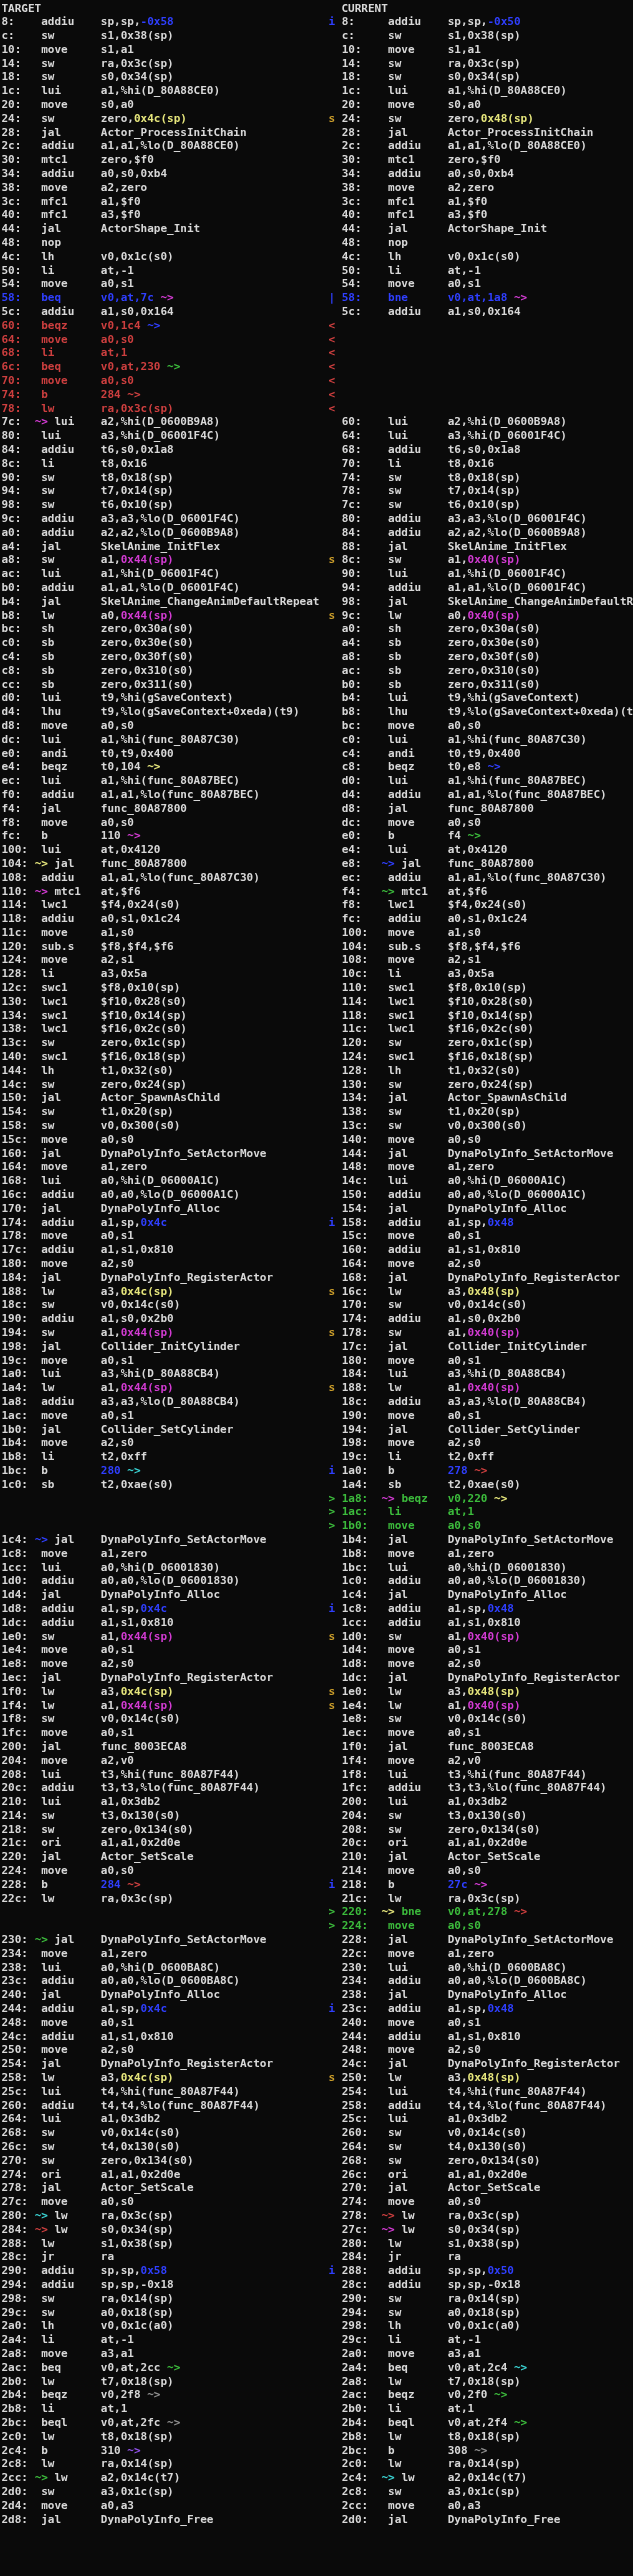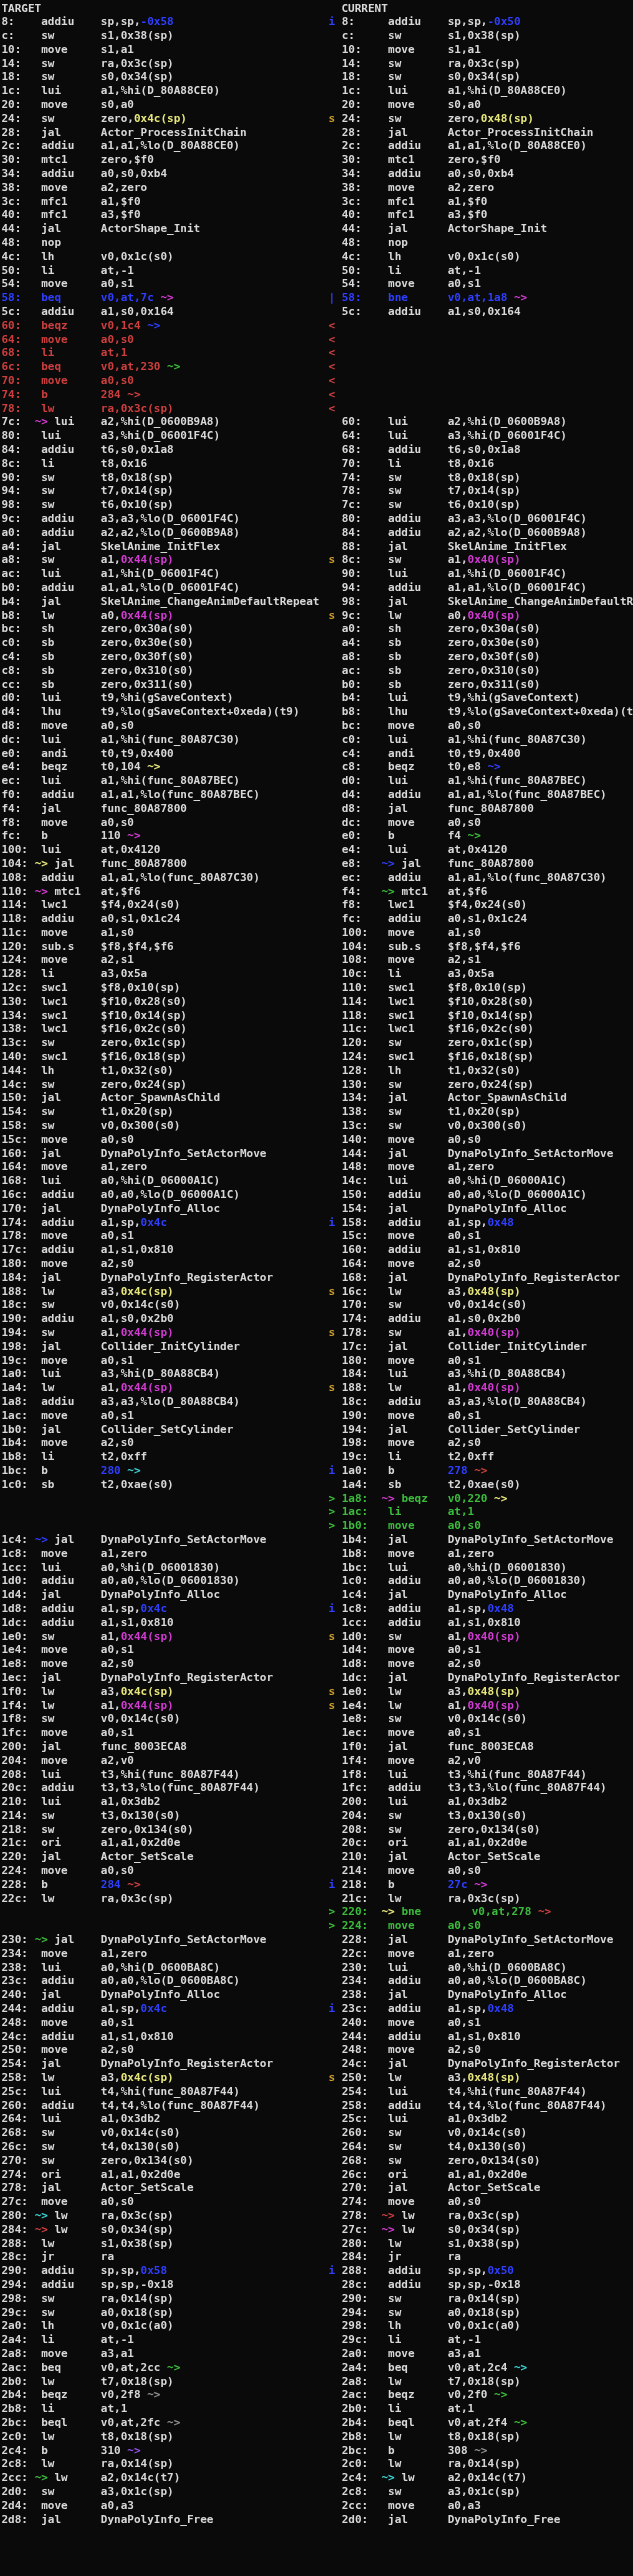--- a/index.html
+++ b/index.html
@@ -150,21 +150,21 @@
       <div class="row"><div class="cl"><span>208:  </span><span>lui      </span><span>t3,%hi(func_80A87F44)</span></div><div class="cr"><span>  </span><span>1f8:   </span><span>lui      </span><span>t3,%hi(func_80A87F44)</span></div></div>
       <div class="row"><div class="cl"><span>20c:  </span><span>addiu    </span><span>t3,t3,%lo(func_80A87F44)</span></div><div class="cr"><span>  </span><span>1fc:   </span><span>addiu    </span><span>t3,t3,%lo(func_80A87F44)</span></div></div>
       <div class="row"><div class="cl"><span>210:  </span><span>lui      </span><span>a1,0x3db2</span></div><div class="cr"><span>  </span><span>200:   </span><span>lui      </span><span>a1,0x3db2</span></div></div>
       <div class="row"><div class="cl"><span>214:  </span><span>sw       </span><span>t3,0x130(s0)</span></div><div class="cr"><span>  </span><span>204:   </span><span>sw       </span><span>t3,0x130(s0)</span></div></div>
       <div class="row"><div class="cl"><span>218:  </span><span>sw       </span><span>zero,0x134(s0)</span></div><div class="cr"><span>  </span><span>208:   </span><span>sw       </span><span>zero,0x134(s0)</span></div></div>
       <div class="row"><div class="cl"><span>21c:  </span><span>ori      </span><span>a1,a1,0x2d0e</span></div><div class="cr"><span>  </span><span>20c:   </span><span>ori      </span><span>a1,a1,0x2d0e</span></div></div>
       <div class="row"><div class="cl"><span>220:  </span><span>jal      </span><span>Actor_SetScale</span></div><div class="cr"><span>  </span><span>210:   </span><span>jal      </span><span>Actor_SetScale</span></div></div>
       <div class="row"><div class="cl"><span>224:  </span><span>move     </span><span>a0,s0</span></div><div class="cr"><span>  </span><span>214:   </span><span>move     </span><span>a0,s0</span></div></div>
       <div class="row"><div class="cl"><span>228:  </span><span>b        </span><span style="color: rgb(47, 63, 255);">284</span><span> </span><span style="color: rgb(205, 63, 63);">~&gt;</span></div><div class="cr"><span style="color: rgb(47, 63, 255);">i </span><span>218:   </span><span>b        </span><span style="color: rgb(47, 63, 255);">27c</span><span> </span><span style="color: rgb(210, 59, 210);">~&gt;</span></div></div>
       <div class="row"><div class="cl"><span>22c:  </span><span>lw       </span><span>ra,0x3c(sp)</span></div><div class="cr"><span>  </span><span>21c:   </span><span>lw       </span><span>ra,0x3c(sp)</span></div></div>
-      <div class="row"><div class="cl"></div><div class="cr"><span style="color: rgb(60, 187, 60);">&gt; </span><span style="color: rgb(60, 187, 60);">220:  </span><span style="color: rgb(230, 230, 124);">~&gt; </span><span style="color: rgb(60, 187, 60);">bne    </span><span style="color: rgb(60, 187, 60); margin-left: 24px;">v0,at,278 </span><span style="color: rgb(205, 63, 63);">~&gt;</span></div></div>
+      <div class="row"><div class="cl"></div><div class="cr"><span style="color: rgb(60, 187, 60);">&gt; </span><span style="color: rgb(60, 187, 60);">220:  </span><span style="color: rgb(230, 230, 124);">~&gt; </span><span style="color: rgb(60, 187, 60);">bne    </span><span style="color: rgb(60, 187, 60);">v0,at,278 </span><span style="color: rgb(205, 63, 63);">~&gt;</span></div></div>
       <div class="row"><div class="cl"></div><div class="cr"><span style="color: rgb(60, 187, 60);">&gt; </span><span style="color: rgb(60, 187, 60);">224:   </span><span style="color: rgb(60, 187, 60);">move     </span><span style="color: rgb(60, 187, 60);">a0,s0</span></div></div>
       <div class="row"><div class="cl"><span>230: </span><span style="color: rgb(60, 187, 60);">~&gt; </span><span>jal    </span><span>DynaPolyInfo_SetActorMove</span></div><div class="cr"><span>  </span><span>228:   </span><span>jal      </span><span>DynaPolyInfo_SetActorMove</span></div></div>
       <div class="row"><div class="cl"><span>234:  </span><span>move     </span><span>a1,zero</span></div><div class="cr"><span>  </span><span>22c:   </span><span>move     </span><span>a1,zero</span></div></div>
       <div class="row"><div class="cl"><span>238:  </span><span>lui      </span><span>a0,%hi(D_0600BA8C)</span></div><div class="cr"><span>  </span><span>230:   </span><span>lui      </span><span>a0,%hi(D_0600BA8C)</span></div></div>
       <div class="row"><div class="cl"><span>23c:  </span><span>addiu    </span><span>a0,a0,%lo(D_0600BA8C)</span></div><div class="cr"><span>  </span><span>234:   </span><span>addiu    </span><span>a0,a0,%lo(D_0600BA8C)</span></div></div>
       <div class="row"><div class="cl"><span>240:  </span><span>jal      </span><span>DynaPolyInfo_Alloc</span></div><div class="cr"><span>  </span><span>238:   </span><span>jal      </span><span>DynaPolyInfo_Alloc</span></div></div>
       <div class="row"><div class="cl"><span>244:  </span><span>addiu    </span><span>a1,sp,</span><span style="color: rgb(47, 63, 255);">0x4c</span></div><div class="cr"><span style="color: rgb(47, 63, 255);">i </span><span>23c:   </span><span>addiu    </span><span>a1,sp,</span><span style="color: rgb(47, 63, 255);">0x48</span></div></div>
       <div class="row"><div class="cl"><span>248:  </span><span>move     </span><span>a0,s1</span></div><div class="cr"><span>  </span><span>240:   </span><span>move     </span><span>a0,s1</span></div></div>
       <div class="row"><div class="cl"><span>24c:  </span><span>addiu    </span><span>a1,s1,0x810</span></div><div class="cr"><span>  </span><span>244:   </span><span>addiu    </span><span>a1,s1,0x810</span></div></div>
       <div class="row"><div class="cl"><span>250:  </span><span>move     </span><span>a2,s0</span></div><div class="cr"><span>  </span><span>248:   </span><span>move     </span><span>a2,s0</span></div></div>

